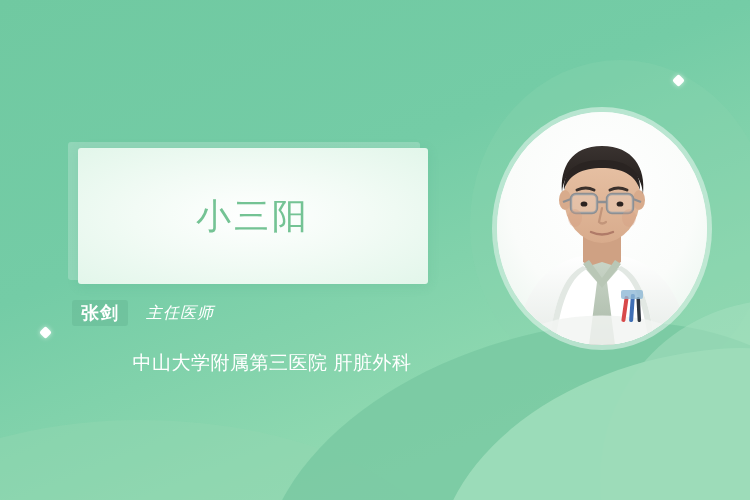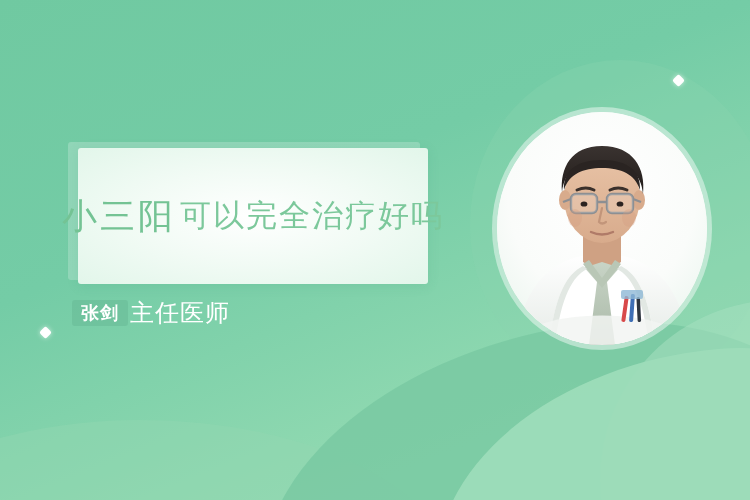--- a/index.html
+++ b/index.html
@@ -129,25 +129,26 @@
     background:rgba(104,186,150,.55);
   }
   #doctor-name {
     font-size:18px;
     font-weight:bold;
     color:#ffffff;
     letter-spacing:1px;
     white-space:nowrap;
   }
   #doctor-title {
-    margin-left:2px;
-    font-size:24px;
+    margin-left:18px;
+    font-size:16px;
     color:#ffffff;
     letter-spacing:1px;
     white-space:nowrap;
+    font-style:italic;
   }
   #doctor-affiliation {
     margin-top:22px;
     font-size:19px;
     color:#ffffff;
     letter-spacing:.5px;
     white-space:nowrap;
   }
 
   
@@ -172,30 +173,30 @@
   <div class="wave wave-a"></div>
   <div class="wave wave-c"></div>
   <div class="wave wave-b"></div>
 
   <div class="diamond diamond-tr"></div>
   <div class="diamond diamond-bl"></div>
 
   <div id="title-shadow"></div>
   <div id="title-panel">
     <div class="title-line-1">小三阳</div>
-    <div class="title-line-2">可以完全治疗好吗</div>
   </div>
 
   <div id="doctor-meta">
     <div id="name-row">
       <span id="doctor-name-wrap">
         <span id="doctor-name">张剑</span>
       </span>
       <span id="doctor-title">主任医师</span>
     </div>
+    <div id="doctor-affiliation">中山大学附属第三医院  肝脏外科</div>
   </div>
 
   <div id="portrait">
     <svg viewBox="0 0 210 233" preserveAspectRatio="xMidYMid slice">
       <defs>
         <radialGradient id="bgGrad" cx="50%" cy="36%" r="72%">
           <stop offset="0%" stop-color="#ffffff"></stop>
           <stop offset="62%" stop-color="#fafcfa"></stop>
           <stop offset="100%" stop-color="#eaf5ee"></stop>
         </radialGradient>

